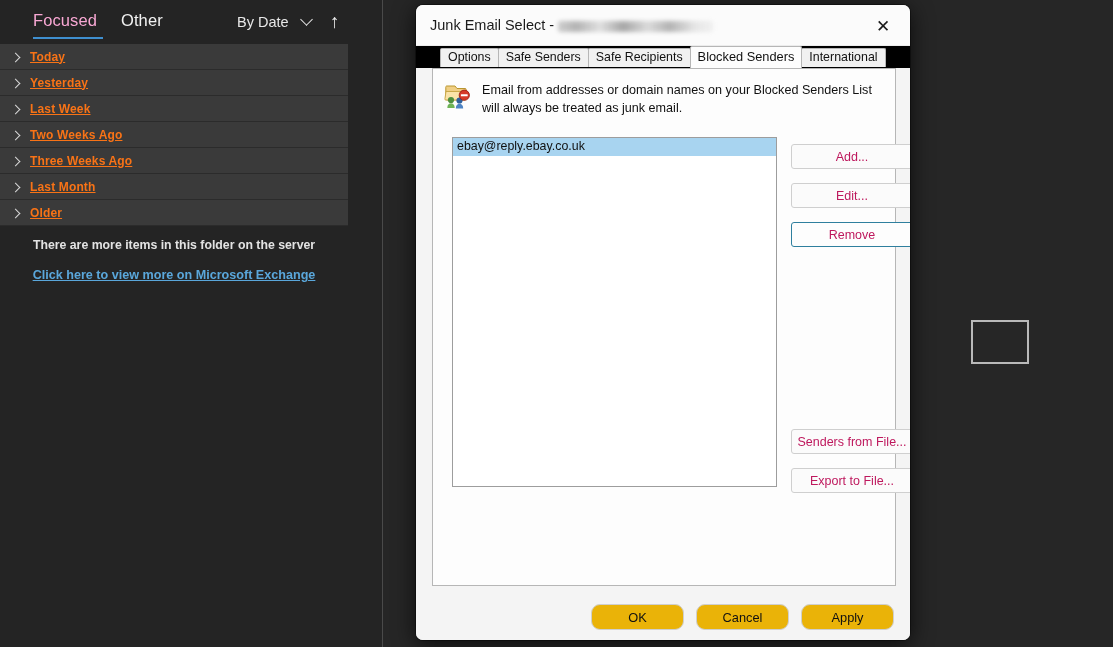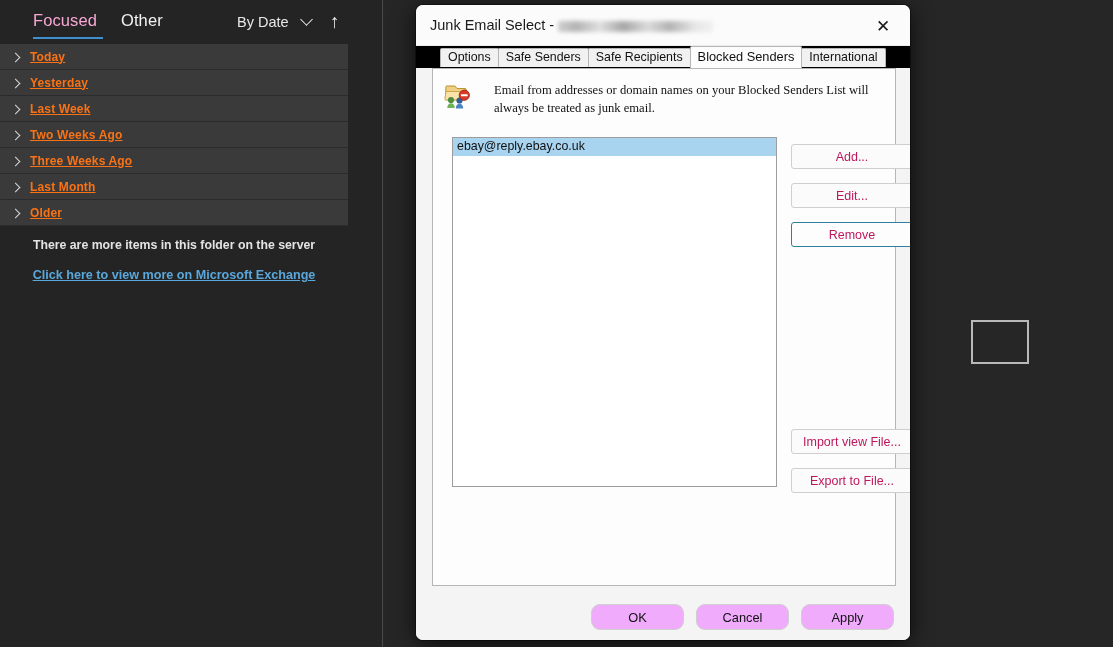--- a/index.html
+++ b/index.html
@@ -183,21 +183,21 @@
     position: relative;
     margin: 0 14px 0 16px;
     flex: 1 1 auto;
     background: #fdfdfd;
     border: 1px solid #b6b6b6;
     margin-bottom: 8px;
   }
 
   #desc-row {
     position: absolute; left: 9px; top: 12px; right: 12px;
-    display: flex; gap: 24px; align-items: flex-start; font-family: Liberation Serif, serif;
+    display: flex; gap: 12px; align-items: flex-start;
   }
   #desc-icon { flex: 0 0 28px; width: 28px; height: 28px; position: relative; }
   #desc-text {
     font-size: 12.6px; color: #111; line-height: 1.42; padding-top: 1px;
   }
 
   #list-box {
     position: absolute; left: 19px; top: 68px;
     width: 325px; height: 350px;
     background: #fff; border: 1px solid #9d9d9d;
@@ -227,21 +227,21 @@
   #btn-export { left: 358px; top: 399px; }
 
   #dialog-footer {
     flex: 0 0 46px; height: 46px;
     display: flex; align-items: center; justify-content: flex-end;
     padding-right: 16px; gap: 12px;
     background: #f4f4f4;
   }
   .footer-btn {
     width: 93px; height: 26px;
-    background: #f0abfc; border: 1px solid #cfcfcf; border-radius: 9px;
+    background: #eab308; border: 1px solid #cfcfcf; border-radius: 9px;
     font-size: 12.8px; color: #111;
     display: flex; align-items: center; justify-content: center;
     cursor: pointer;
   }
 </style>
 </head>
 <body>
 
 <div id="root">
 
@@ -339,21 +339,21 @@
       </div>
 
       <div id="list-box">
         <div id="list-item-0">ebay@reply.ebay.co.uk</div>
       </div>
 
       <div class="side-btn" id="btn-add">Add...</div>
       <div class="side-btn" id="btn-edit">Edit...</div>
       <div class="side-btn focused" id="btn-remove">Remove</div>
 
-      <div class="side-btn" id="btn-import">Import view File...</div>
+      <div class="side-btn" id="btn-import">Senders from File...</div>
       <div class="side-btn" id="btn-export">Export to File...</div>
     </div>
 
     <div id="dialog-footer">
       <div class="footer-btn">OK</div>
       <div class="footer-btn">Cancel</div>
       <div class="footer-btn">Apply</div>
     </div>
   </div>
 

